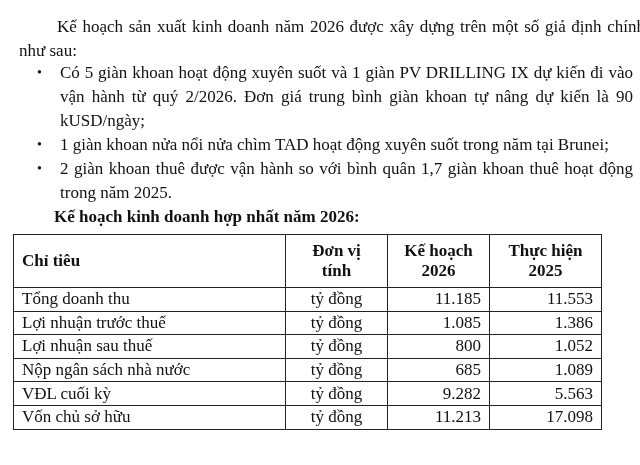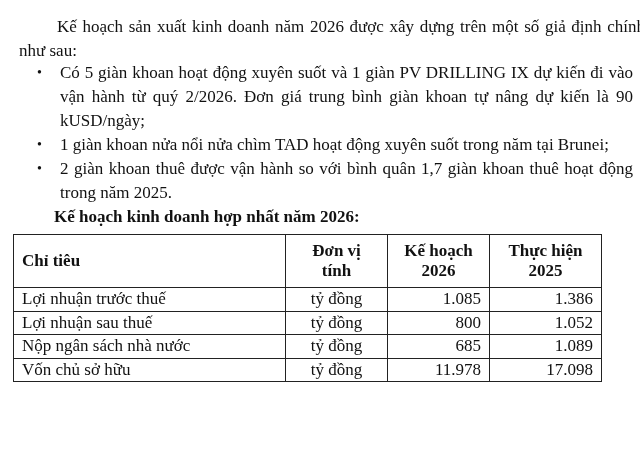--- a/index.html
+++ b/index.html
@@ -80,37 +80,49 @@
         <span class="hdr-line">2026</span>
       </th>
       <th class="c4">
         <span class="hdr-line">Thực hiện</span>
         <span class="hdr-line">2025</span>
       </th>
     </tr>
   </thead>
   <tbody>
     <tr>
+      <td class="c1">Tổng doanh thu</td>
+      <td class="c2">tỷ đồng</td>
+      <td class="c3">11.185</td>
+      <td class="c4">11.553</td>
+    </tr>
+    <tr>
       <td class="c1">Lợi nhuận trước thuế</td>
       <td class="c2">tỷ đồng</td>
       <td class="c3">1.085</td>
       <td class="c4">1.386</td>
     </tr>
     <tr>
       <td class="c1">Lợi nhuận sau thuế</td>
       <td class="c2">tỷ đồng</td>
       <td class="c3">800</td>
       <td class="c4">1.052</td>
     </tr>
     <tr>
       <td class="c1">Nộp ngân sách nhà nước</td>
       <td class="c2">tỷ đồng</td>
       <td class="c3">685</td>
       <td class="c4">1.089</td>
     </tr>
     <tr>
+      <td class="c1">VĐL cuối kỳ</td>
+      <td class="c2">tỷ đồng</td>
+      <td class="c3">9.282</td>
+      <td class="c4">5.563</td>
+    </tr>
+    <tr>
       <td class="c1">Vốn chủ sở hữu</td>
       <td class="c2">tỷ đồng</td>
-      <td class="c3">11.978</td>
+      <td class="c3">11.213</td>
       <td class="c4">17.098</td>
     </tr>
   </tbody>
 </table>
 
 </body></html>

